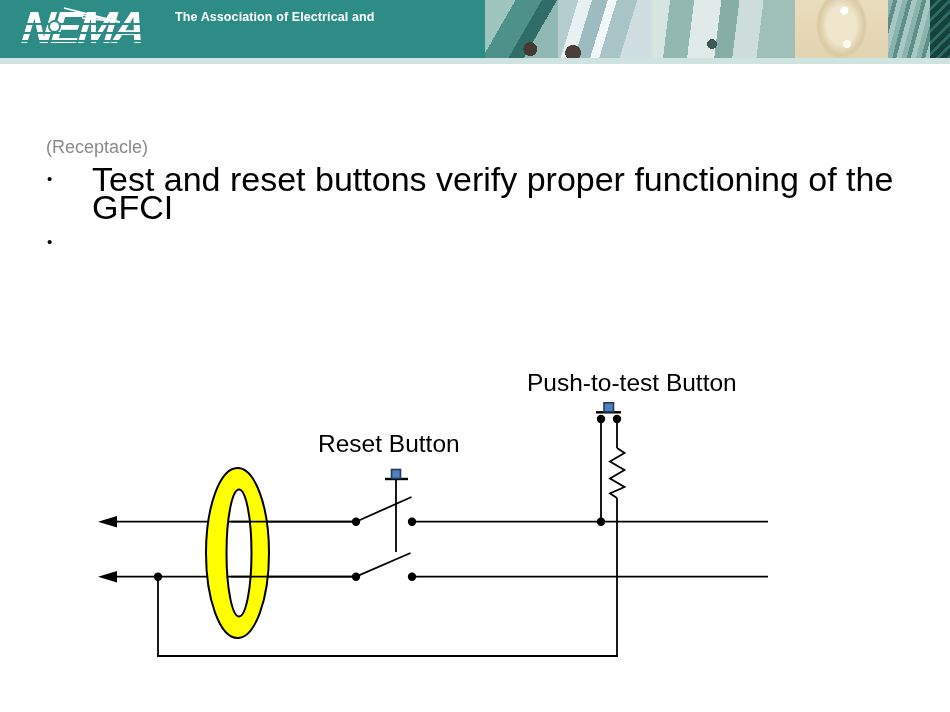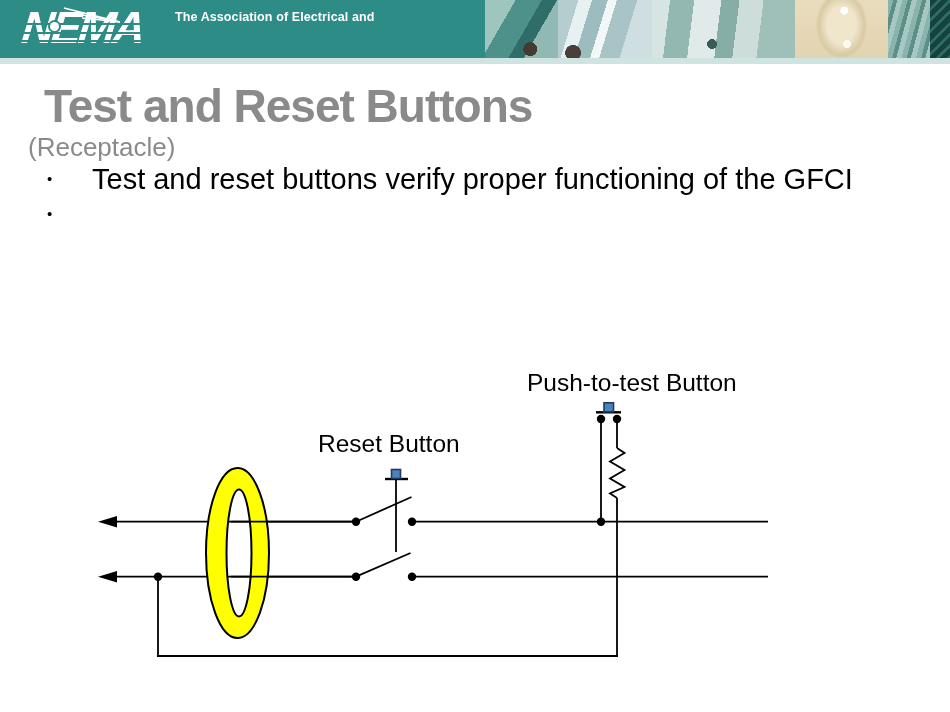--- a/index.html
+++ b/index.html
@@ -44,26 +44,26 @@
       linear-gradient(#e9dcbd,#e2d3b0);}
   .p5{width:62px;display:flex;}
   .p5a{flex:1;background:
       repeating-linear-gradient(105deg,#8ab3ad 0 5px,#5b8f88 5px 9px,#a7c7c2 9px 14px);}
   .p5b{width:20px;background:
       repeating-linear-gradient(135deg,#16423d 0 5px,#2e6b64 5px 8px);}
 
   
   .title{position:absolute;left:44px;top:83px;margin:0;color:var(--title-gray,#8a8a8a);
          font-size:46px;font-weight:bold;line-height:46px;letter-spacing:-1px;white-space:nowrap;}
-  .subtitle{position:absolute;left:28px;top:134px;color:var(--title-gray,#8a8a8a);
-         font-size:26px;line-height:26px;}
+  .subtitle{position:absolute;left:46px;top:134px;color:var(--title-gray,#8a8a8a);
+         font-size:18px;line-height:26px;}
   .bullets{position:absolute;left:44px;top:165px;width:870px;margin:0;padding:0;list-style:none;}
   .bullets li{display:flex;align-items:flex-start;margin:0 0 7px 0;}
   .marker{flex:0 0 45px;padding-left:3px;font-size:15px;line-height:28px;color:#000;}
-  .btext{font-size:29px;line-height:28px;color:#000;white-space:pre-line;}
+  .btext{font-size:34px;line-height:28px;color:#000;white-space:pre-line;}
 
   
   .diagram{position:absolute;left:0;top:0;width:950px;height:712px;}
   .wire{stroke:var(--line-black,#000);stroke-width:1.8;fill:none;}
   .wire-thick{stroke:var(--line-black,#000);stroke-width:2.4;fill:none;}
   .dot{fill:var(--line-black,#000);stroke:none;}
   .ring{fill:var(--ring-yellow,#ffff00);stroke:var(--line-black,#000);stroke-width:2;fill-rule:evenodd;}
   .btn{fill:var(--button-blue,#4f81bd);stroke:#1f3b63;stroke-width:1.6;}
   .dlabel{fill:#000;font-size:24.5px;font-family:"Liberation Sans",sans-serif;}
 </style>
@@ -94,21 +94,20 @@
       <div class="ph p3"></div>
       <div class="ph p4"></div>
       <div class="ph p5">
         <div class="p5a"></div>
         <div class="p5b"></div>
       </div>
     </div>
   </div>
   <div class="strip"></div>
 
-  <h1 class="title">Test and Reset Buttons</h1>
   <div class="subtitle">(Receptacle)</div>
 
   <ul class="bullets">
     <li>
       <span class="marker">•</span>
       <span class="btext">Test and reset buttons verify proper functioning of the GFCI</span>
     </li>
     <li>
       <span class="marker">•</span>
     </li>

